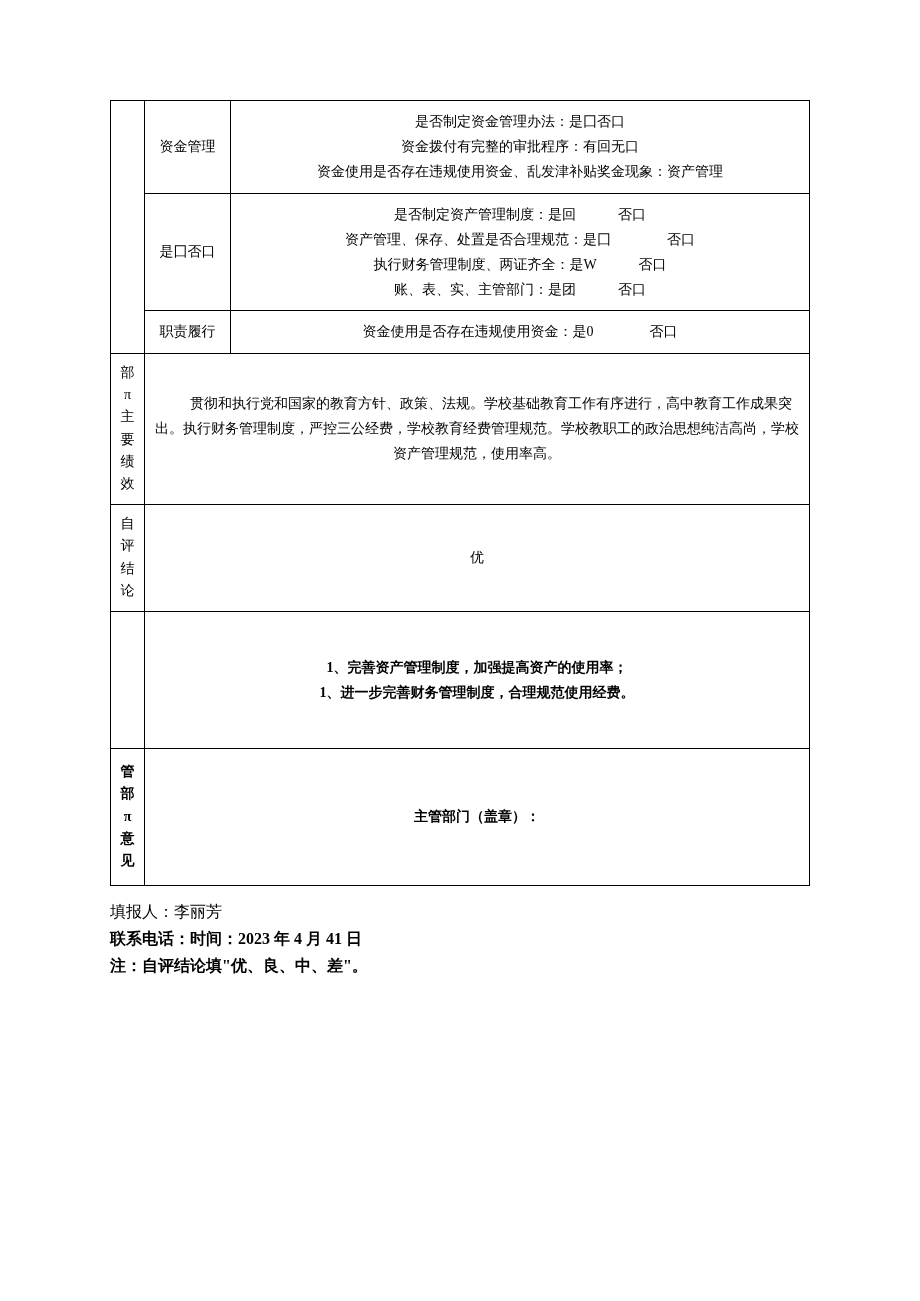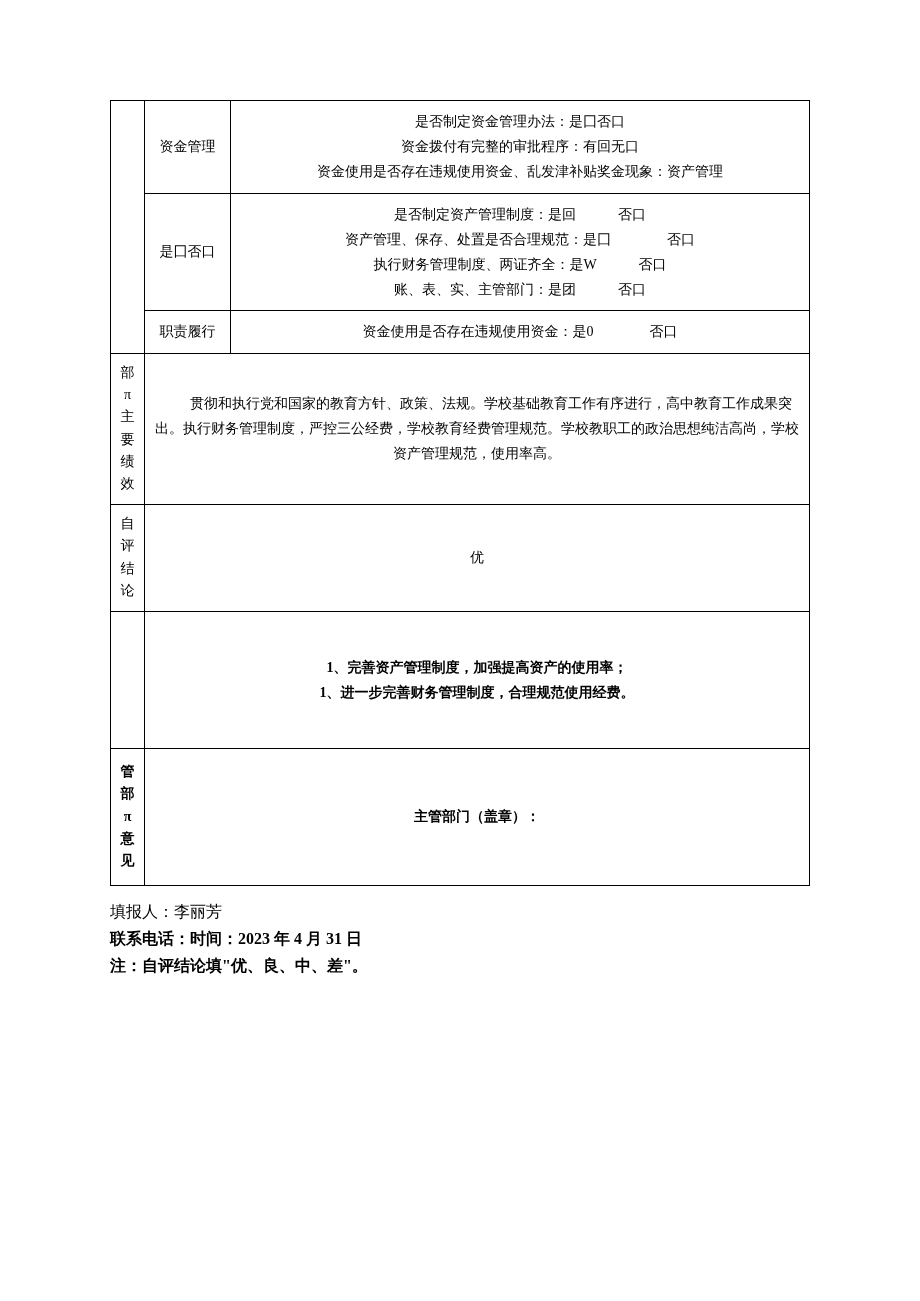--- a/index.html
+++ b/index.html
@@ -150,16 +150,16 @@
     <td colspan="2" class="center-content tall">主管部门（盖章）：</td>
   </tr>
 
 </tbody>
     </table>
 
 <div class="footer">
   <div>
     <span>填报人：</span><span>李丽芳</span>
   </div>
-  <div class="bold">联系电话：时间：2023 年 4 月 31 日</div>
+  <div class="bold">联系电话：时间：2023 年 4 月 41 日</div>
   <div class="bold">注：自评结论填"优、良、中、差"。</div>
 </div>
 </div>
 
 </body></html>

